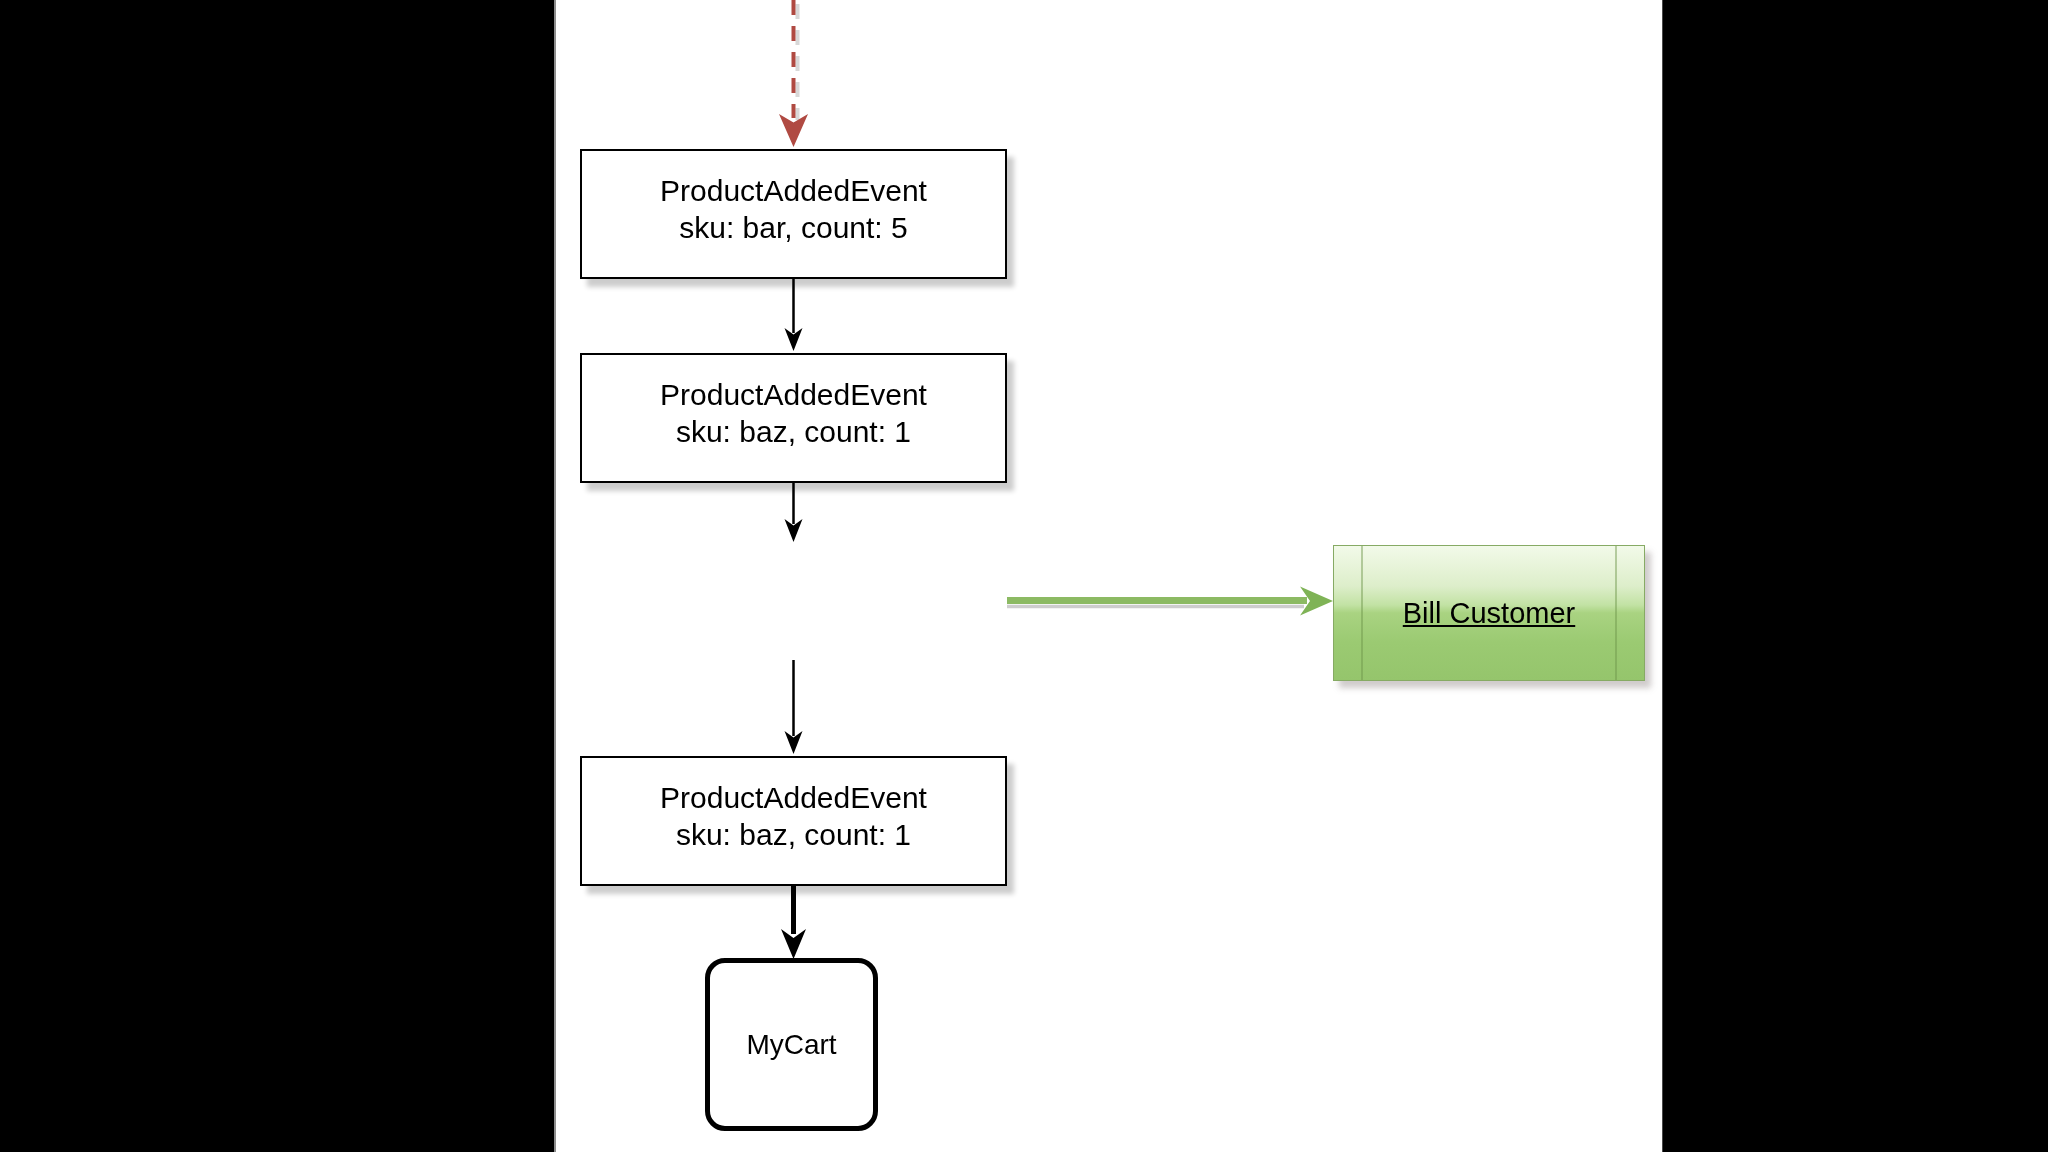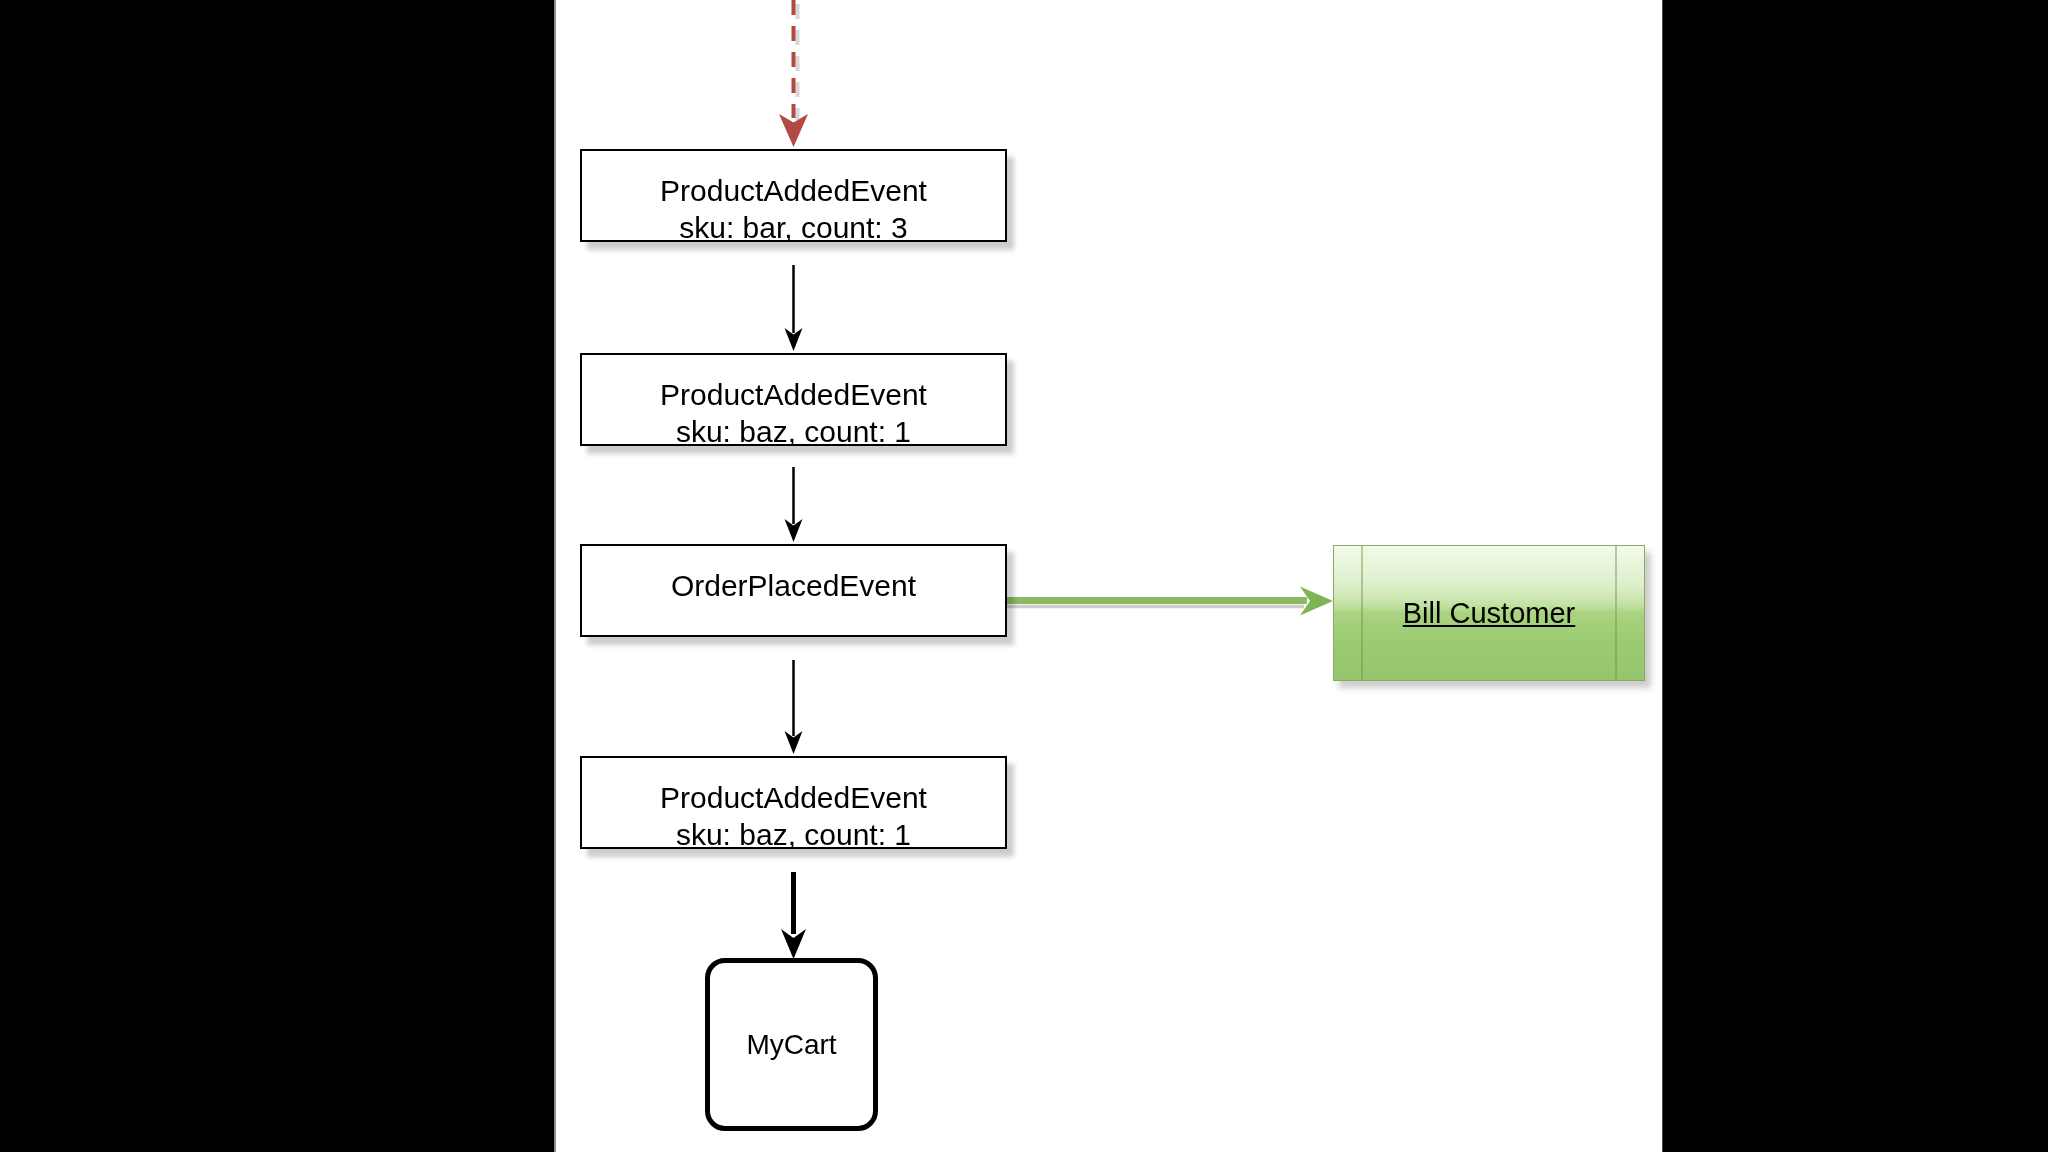--- a/index.html
+++ b/index.html
@@ -16,21 +16,21 @@
   #canvas{
     position:absolute;top:0;left:554px;width:1109px;height:1152px;
     background:#ffffff;
     border-left:2px solid #8d8d8d;
     border-right:1px solid #4a4a4a;
     box-sizing:border-box;
   }
   #arrows{position:absolute;left:0;top:0;width:1107px;height:1152px;}
 
   .event-box{
-    position:absolute;left:24px;width:427px;height:93px;
+    position:absolute;left:24px;width:427px;height:130px;
     box-sizing:border-box;
     background:#fff;
     border:2px solid #000;
     box-shadow:7px 8px 5px rgba(0,0,0,0.20);
     padding-top:21px;
     text-align:center;
     color:#000;
   }
   .event-title,.event-detail{
     font-size:30px;line-height:37px;white-space:pre;
@@ -105,32 +105,28 @@
 
       <g>
         <line x1="451" y1="606.5" x2="748" y2="606.5" stroke-width="3.5" stroke="#cdcdcd"></line>
         <line x1="451" y1="600.5" x2="751" y2="600.5" stroke-width="7" stroke="#8cba63"></line>
         <path d="M777,601 L744,586.5 L754,601 L744,615.5 Z" fill="#7fb356"></path>
       </g>
     </svg>
 
     <div id="event-box-1" class="event-box">
       <div class="event-title">ProductAddedEvent</div>
-      <div class="event-detail">sku: bar, count: 3</div>
+      <div class="event-detail">sku: bar, count: 5</div>
     </div>
 
     <div id="event-box-2" class="event-box">
       <div class="event-title">ProductAddedEvent</div>
       <div class="event-detail">sku: baz, count: 1</div>
     </div>
 
-    <div id="event-box-3" class="event-box">
-      <div class="event-title">OrderPlacedEvent</div>
-      <div class="event-detail"></div>
-    </div>
 
     <div id="event-box-4" class="event-box">
       <div class="event-title">ProductAddedEvent</div>
       <div class="event-detail">sku: baz, count: 1</div>
     </div>
 
     <div id="side-effect-box">
       <div id="accent-line-left" class="accent-line"></div>
       <div id="accent-line-right" class="accent-line"></div>
       <span>Bill Customer</span>

